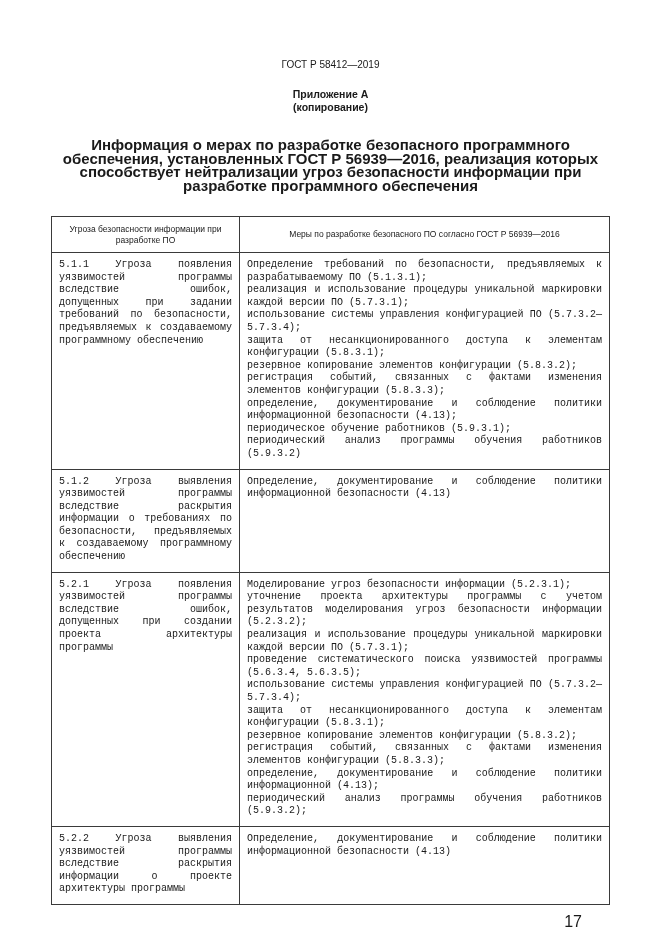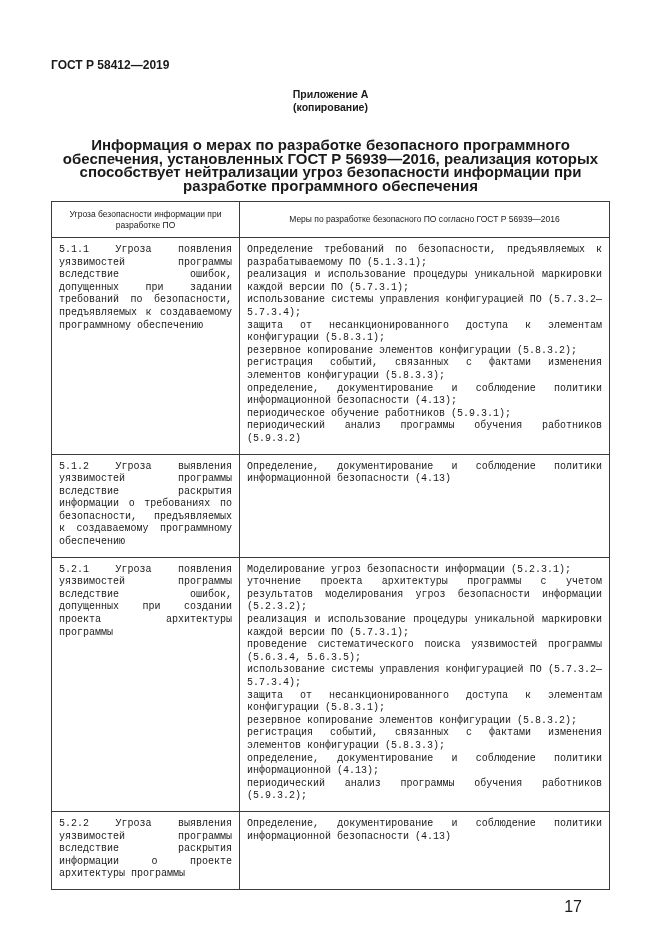--- a/index.html
+++ b/index.html
@@ -12,23 +12,23 @@
     height: 935px;
     box-sizing: border-box;
     background: #ffffff;
     color: #1a1a1a;
     font-family: "Liberation Sans", sans-serif;
     padding: 58px 51px 0 51px;
     position: relative;
     overflow: hidden;
   }
   .gost-header {
-    text-align: left;
-    font-weight: bold;
-    font-size: 12px;
+    text-align: center;
+    font-weight: normal;
+    font-size: 10px;
     line-height: 14px;
   }
   .appendix {
     margin-top: 16px;
     text-align: center;
     font-weight: bold;
     font-size: 10.5px;
     line-height: 13px;
   }
   .title {
@@ -38,21 +38,21 @@
     font-size: 15px;
     line-height: 13.5px;
   }
   .caption {
     margin-top: 16px;
     font-size: 9.5px;
     line-height: 12px;
     text-align: left;
   }
   table.gost-table {
-    margin-top: 9px;
+    margin-top: 24px;
     width: 559px;
     border-collapse: collapse;
     table-layout: fixed;
   }
   table.gost-table th,
   table.gost-table td {
     border: 1px solid #3a3a3a;
   }
   table.gost-table th {
     font-weight: normal;

